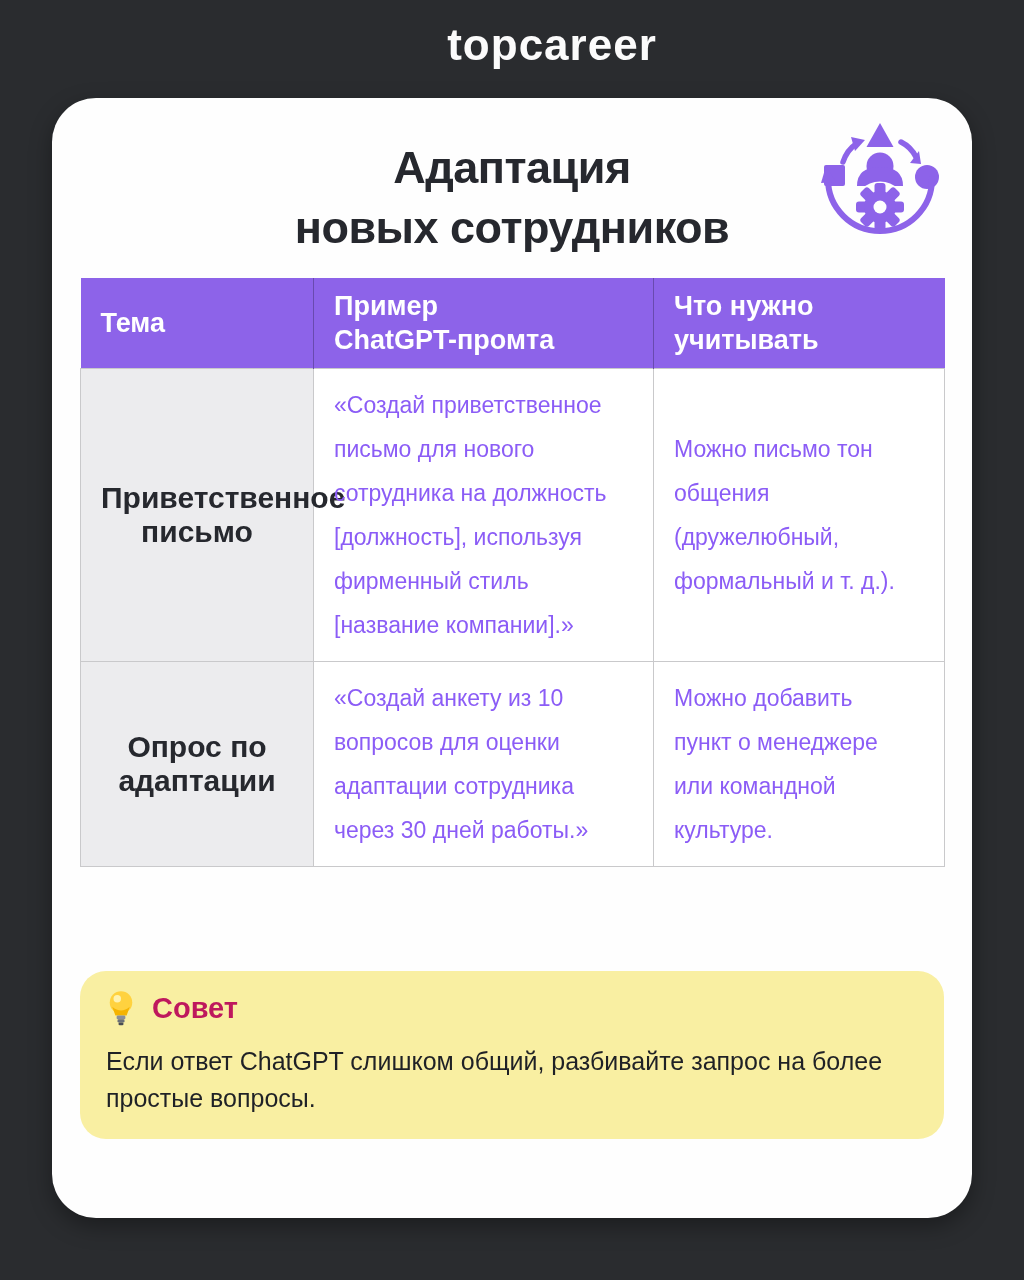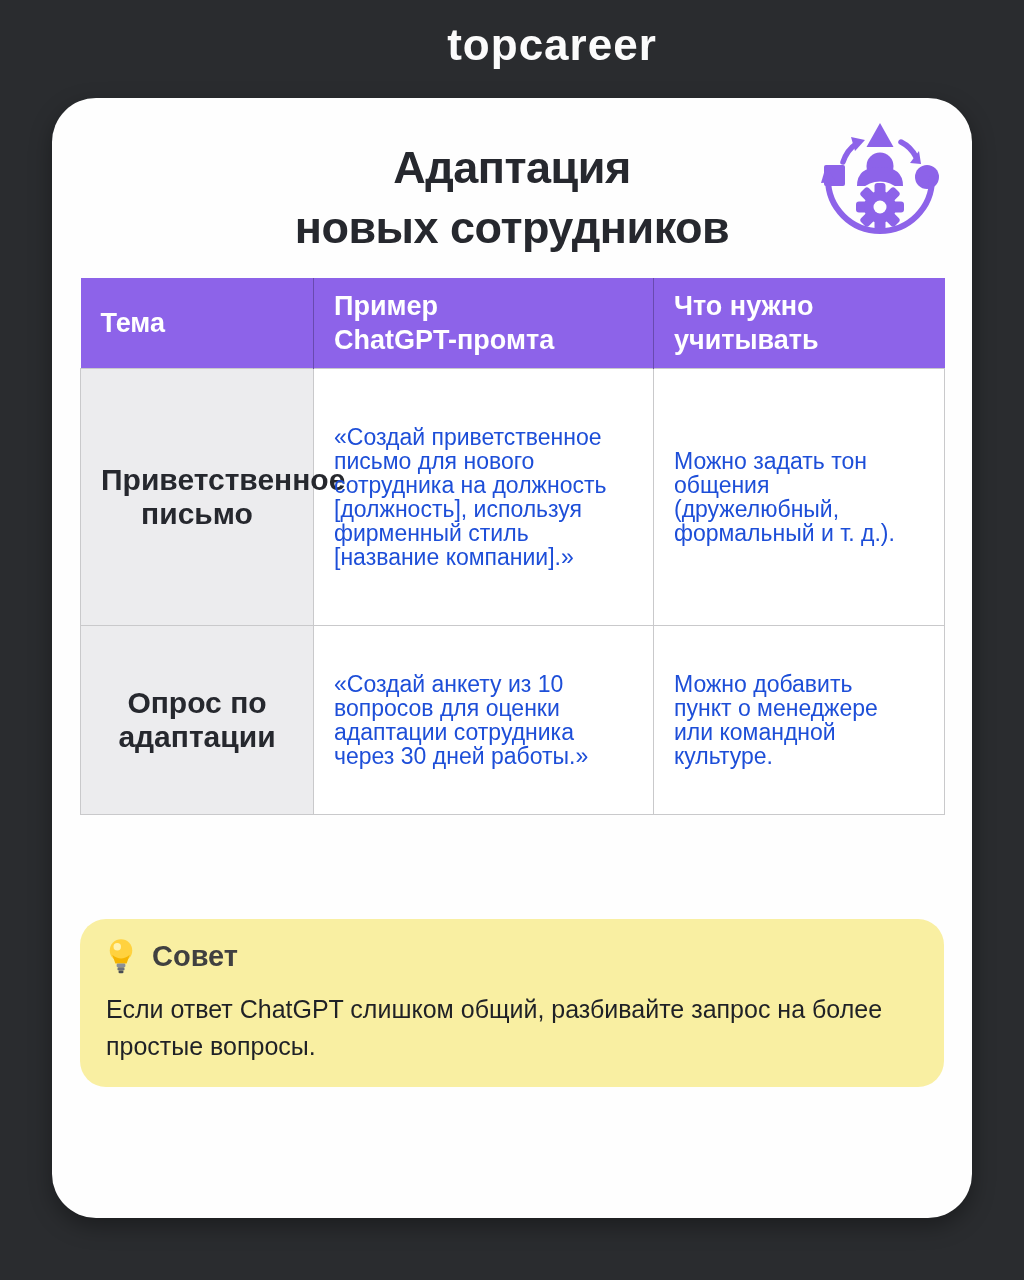--- a/index.html
+++ b/index.html
@@ -39,38 +39,38 @@
     font-size:27px;line-height:34px;font-weight:700;
     text-align:left;vertical-align:middle;
     height:90px;padding:0 20px;
     white-space:pre-line;border:none;
   }
   table.prompts th + th{border-left:1px solid rgba(40,30,70,.35);}
   table.prompts td{
     border:1px solid #c9c9cb;
     vertical-align:middle;
     padding:14px 20px;
-    font-size:23px;line-height:24px;color:#1d4ed8;
+    font-size:23px;line-height:44px;color:#8b5cf6;
     white-space:pre-line;background:#ffffff;
   }
   table.prompts td.topic{
     background:#ececee;font-weight:700;
     font-size:30px;line-height:34px;color:#26282e;text-align:center;
   }
   tr.r1 td{height:228px;}
   tr.r2 td{height:182px;}
   tr.r3 td{height:160px;}
   .tip{
     margin-top:104px;
     background:#f9efa2;border-radius:26px;
     padding:18px 26px 22px;box-sizing:border-box;
     width:864px;
   }
   .tip-header{display:flex;align-items:center;gap:16px;}
-  .tip-title{font-size:29px;font-weight:700;color:#404040;}
+  .tip-title{font-size:29px;font-weight:700;color:#be185d;}
   .tip-text{
     margin-top:16px;font-size:25px;line-height:37px;
     color:#1f2126;white-space:pre-line;
   }
   .bulb{width:30px;height:38px;flex:0 0 auto;}
 </style>
 </head>
 <body>
 
 <div class="logo">topcareer</div>
@@ -136,21 +136,21 @@
     <tbody>
       <tr class="r1">
         <td class="topic">Приветственное
 письмо</td>
         <td>«Создай приветственное
 письмо для нового
 сотрудника на должность
 [должность], используя
 фирменный стиль
 [название компании].»</td>
-        <td>Можно задать тон
+        <td>Можно письмо тон
 общения
 (дружелюбный,
 формальный и т. д.).</td>
       </tr>
       <tr class="r3">
         <td class="topic">Опрос по
 адаптации</td>
         <td>«Создай анкету из 10
 вопросов для оценки
 адаптации сотрудника

